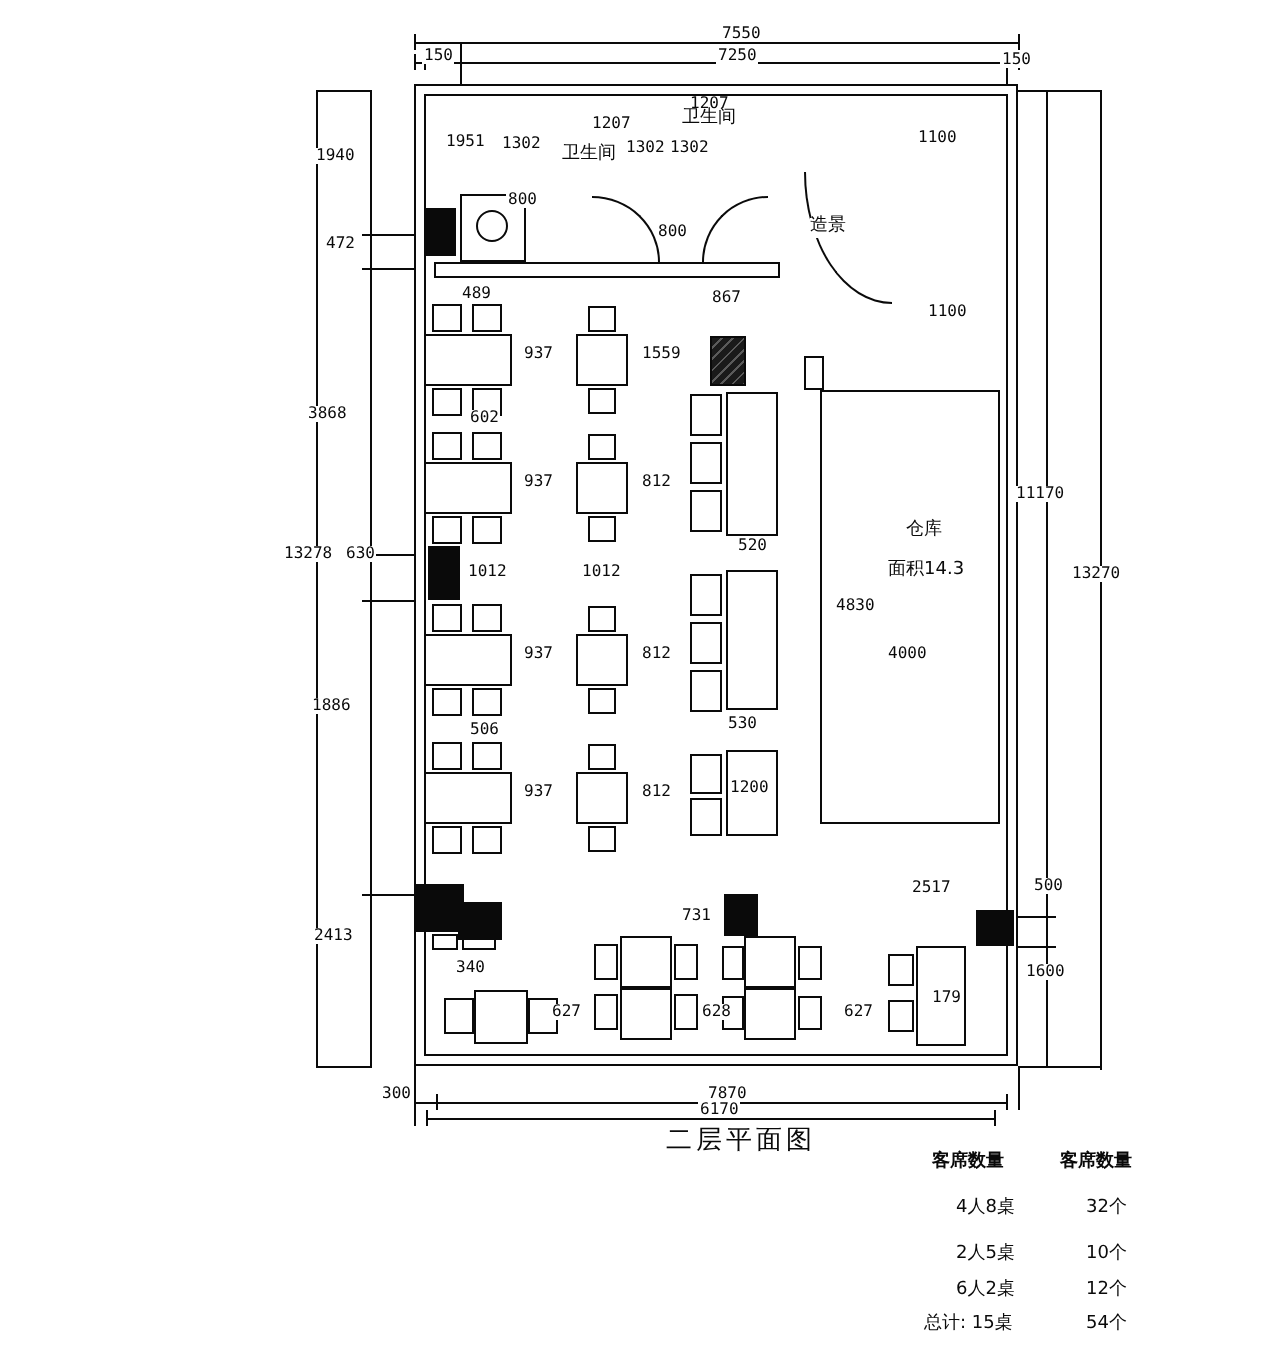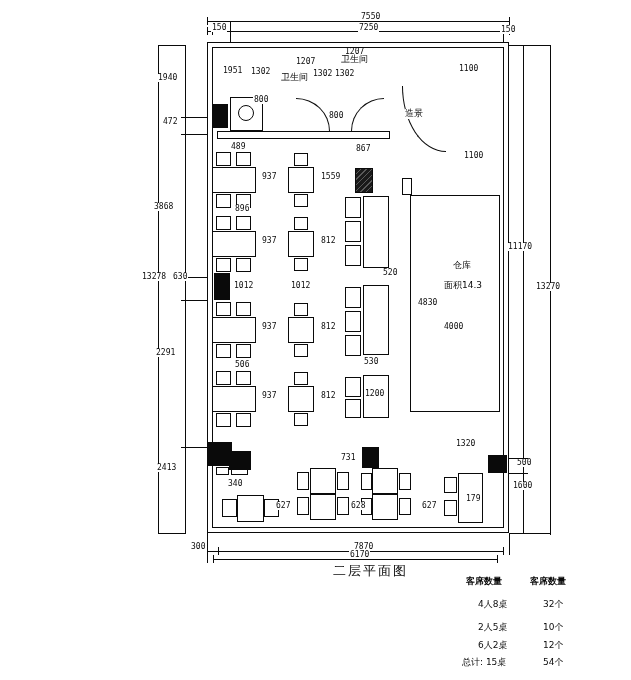--- a/index.html
+++ b/index.html
@@ -219,26 +219,26 @@
   <div class="lb" style="left:360px;top:13px">7550</div>
   <div class="lb" style="left:211px;top:24px">150</div>
   <div class="lb" style="left:358px;top:24px">7250</div>
   <div class="lb" style="left:500px;top:26px">150</div>
 
   <div class="lb" style="left:141px;top:273px">13278</div>
   <div class="lb" style="left:157px;top:74px">1940</div>
   <div class="lb" style="left:162px;top:118px">472</div>
   <div class="lb" style="left:153px;top:203px">3868</div>
   <div class="lb" style="left:172px;top:273px">630</div>
-  <div class="lb" style="left:155px;top:349px">2291</div>
+  <div class="lb" style="left:155px;top:349px">1886</div>
   <div class="lb" style="left:156px;top:464px">2413</div>
 
   <div class="lb" style="left:507px;top:243px">11170</div>
   <div class="lb" style="left:535px;top:283px">13270</div>
-  <div class="lb" style="left:516px;top:459px">500</div>
+  <div class="lb" style="left:516px;top:439px">500</div>
   <div class="lb" style="left:512px;top:482px">1600</div>
 
   <div class="lb" style="left:190px;top:543px">300</div>
   <div class="lb" style="left:353px;top:543px">7870</div>
   <div class="lb" style="left:349px;top:551px">6170</div>
 
   <div class="lb" style="left:222px;top:67px">1951</div>
   <div class="lb" style="left:250px;top:68px">1302</div>
   <div class="lb" style="left:295px;top:58px">1207</div>
   <div class="lbc" style="left:281px;top:73px">卫生间</div>
@@ -261,35 +261,35 @@
   <div class="lb" style="left:230px;top:143px">489</div>
   <div class="lb" style="left:355px;top:145px">867</div>
   <div class="lb" style="left:261px;top:173px">937</div>
   <div class="lb" style="left:261px;top:237px">937</div>
   <div class="lb" style="left:261px;top:323px">937</div>
   <div class="lb" style="left:261px;top:392px">937</div>
   <div class="lb" style="left:320px;top:173px">1559</div>
   <div class="lb" style="left:320px;top:237px">812</div>
   <div class="lb" style="left:320px;top:323px">812</div>
   <div class="lb" style="left:320px;top:392px">812</div>
-  <div class="lb" style="left:234px;top:205px">896</div>
+  <div class="lb" style="left:234px;top:205px">602</div>
   <div class="lb" style="left:233px;top:282px">1012</div>
   <div class="lb" style="left:290px;top:282px">1012</div>
   <div class="lb" style="left:234px;top:361px">506</div>
-  <div class="lb" style="left:382px;top:269px">520</div>
+  <div class="lb" style="left:368px;top:269px">520</div>
   <div class="lb" style="left:363px;top:358px">530</div>
   <div class="lb" style="left:364px;top:390px">1200</div>
 
   <div class="lb" style="left:227px;top:480px">340</div>
   <div class="lb" style="left:340px;top:454px">731</div>
   <div class="lb" style="left:275px;top:502px">627</div>
   <div class="lb" style="left:350px;top:502px">628</div>
   <div class="lb" style="left:421px;top:502px">627</div>
   <div class="lb" style="left:465px;top:495px">179</div>
-  <div class="lb" style="left:455px;top:440px">1320</div>
+  <div class="lb" style="left:455px;top:440px">2517</div>
 
   <div class="title" style="left:333px;top:564px">二层平面图</div>
 
   <div>
     <div class="st" style="left:466px;top:577px;font-weight:bold">客席数量</div>
     <div class="st" style="left:530px;top:577px;font-weight:bold">客席数量</div>
     <div class="st" style="left:478px;top:600px">4人8桌</div>
     <div class="st" style="left:543px;top:600px">32个</div>
     <div class="st" style="left:478px;top:623px">2人5桌</div>
     <div class="st" style="left:543px;top:623px">10个</div>

